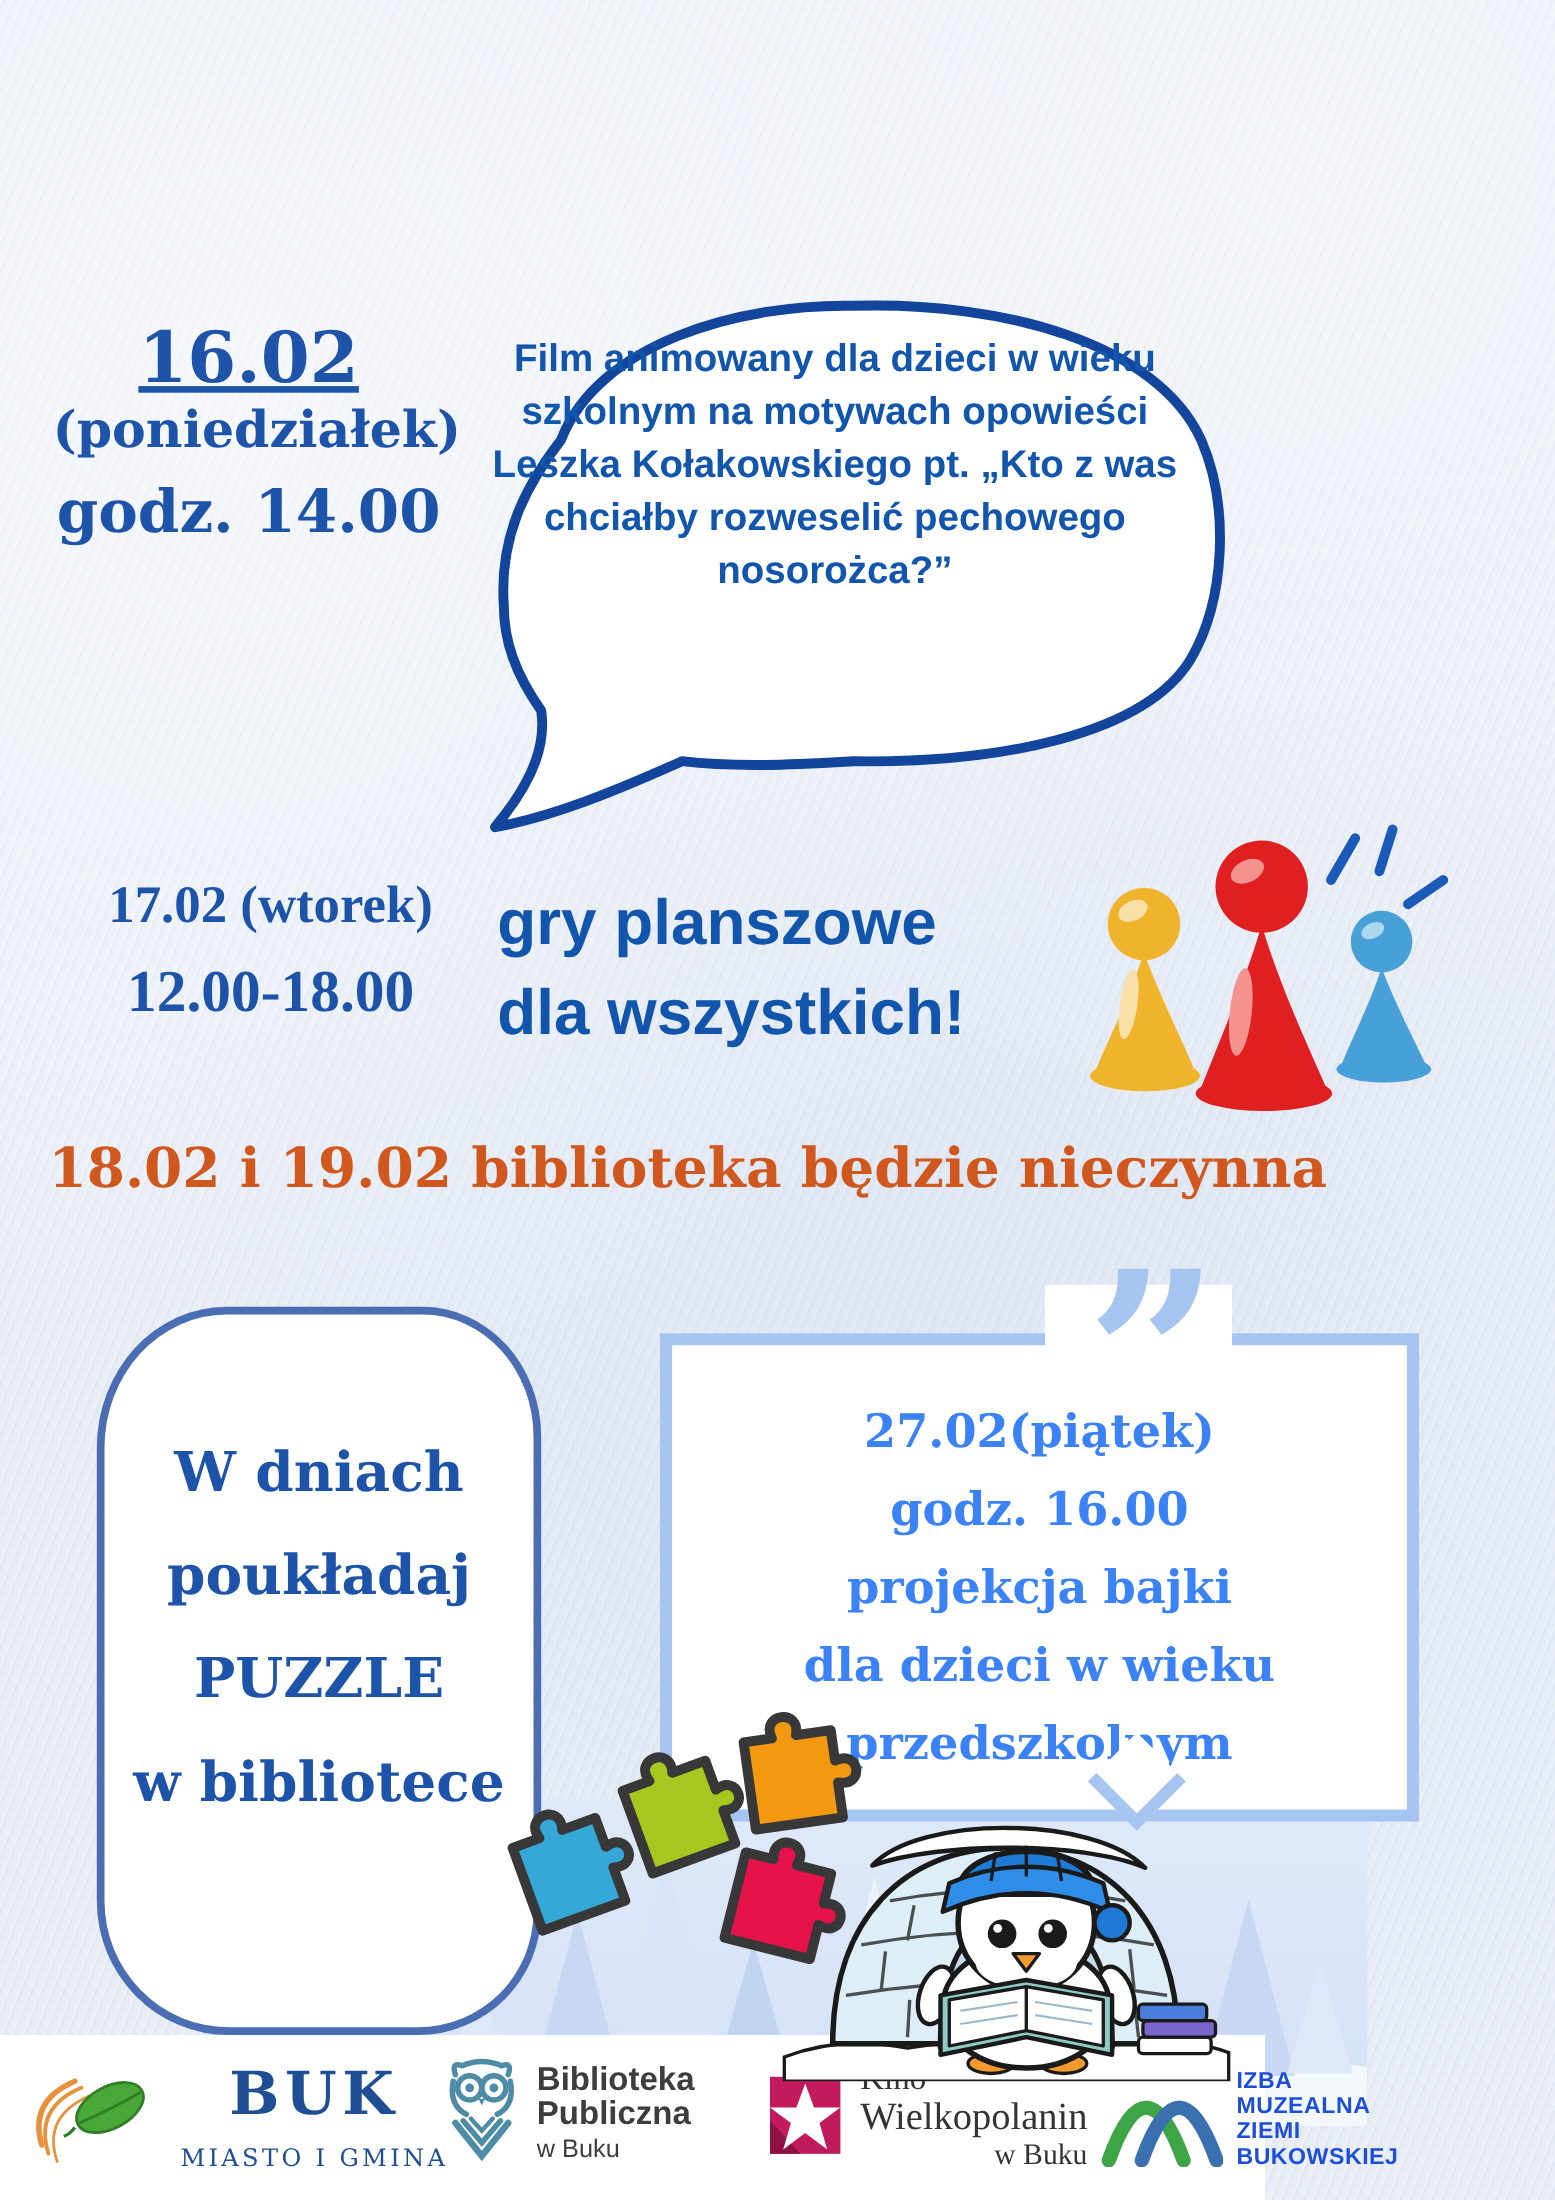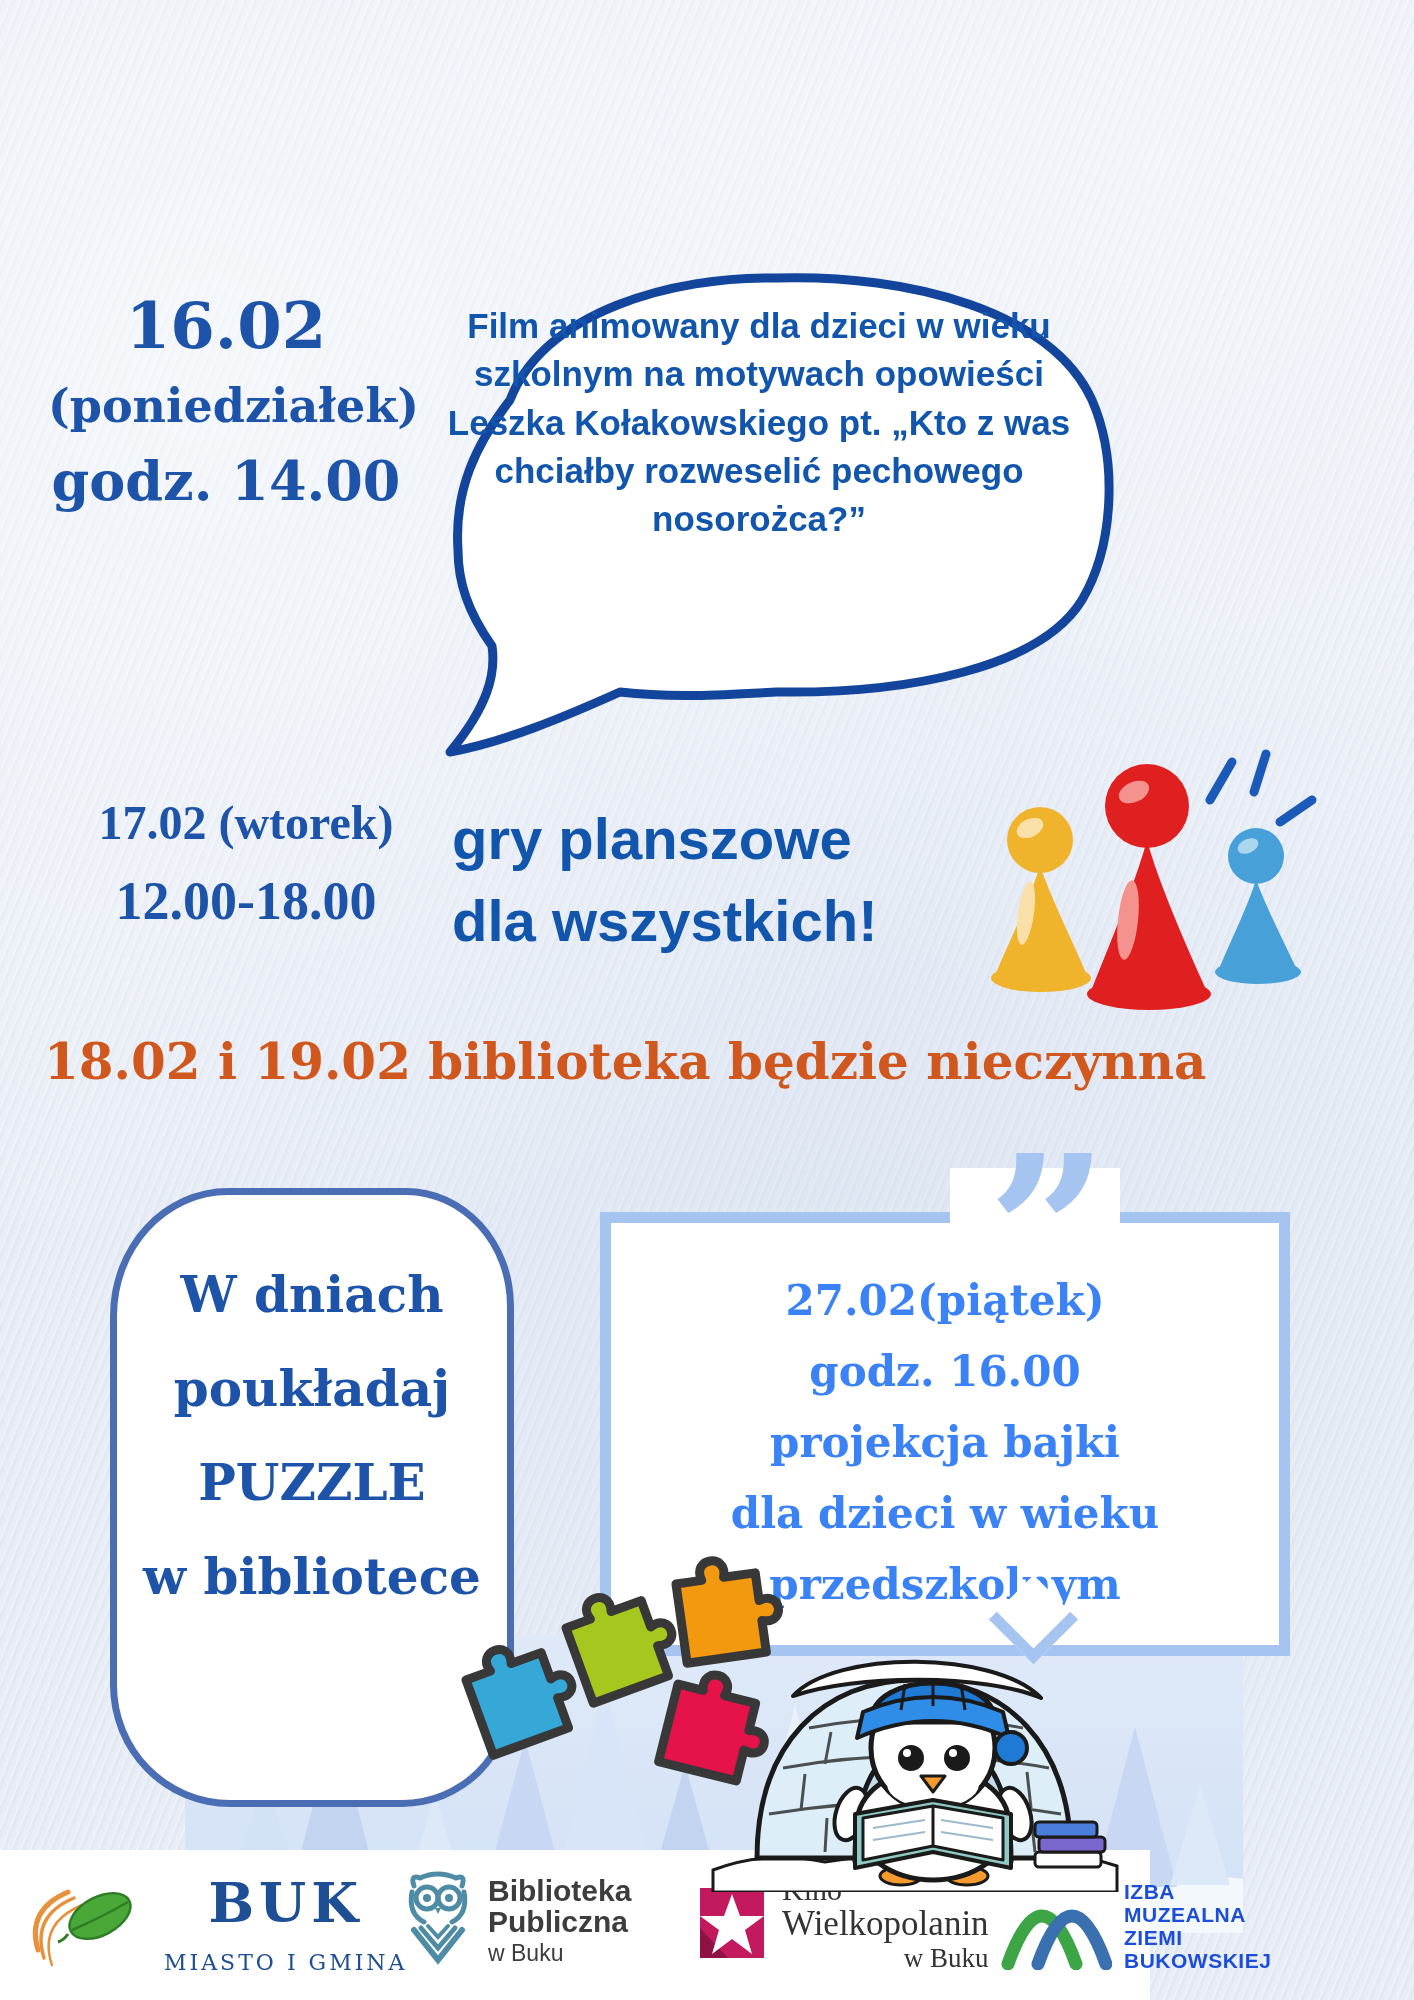--- a/index.html
+++ b/index.html
@@ -21,21 +21,21 @@
     text-shadow:-5px -5px 0 #fff,5px -5px 0 #fff,-5px 5px 0 #fff,5px 5px 0 #fff,
                  0 -6px 0 #fff,0 6px 0 #fff,-6px 0 0 #fff,6px 0 0 #fff,0 0 22px #fff;
     z-index:2;
   }
   .title span{display:block;}
   
   .film-date{
     top:288px; left:48px; width:356px; text-align:center;
     color:#1d53a8; font-weight:bold; z-index:2;
   }
-  .film-date .d1{display:block; font-size:64px; margin-bottom:16px;}
+  .film-date .d1{display:block; font-size:64px; text-decoration:underline;}
   .film-date .d2{display:block; font-size:46px; margin-bottom:16px;}
   .film-date .d3{display:block; font-size:54px;}
   .bubble{ top:250px; left:392px; width:724px; height:512px; z-index:1;}
   .bubble svg{position:absolute; inset:0;}
   .bubble-text{
     position:absolute; left:52px; right:42px; top:52px; text-align:center;
     font-family:"Liberation Sans", sans-serif; font-weight:bold;
     font-size:35px; line-height:1.38; color:#1155ad;
   }
   
@@ -57,24 +57,24 @@
     top:1032px; left:44px; width:1330px;
     color:#d0571d; font-weight:bold; font-size:50px; z-index:2;
   }
   
   .winter{ top:1635px; left:185px; width:1058px; height:298px; z-index:1;
     background:linear-gradient(#dfe9f8,#d2e1f6);
   }
   .winter svg{position:absolute; inset:0;}
   
   .puzzle-box{
-    top:1188px; left:110px; width:390px; height:552px;
+    top:1188px; left:88px; width:390px; height:552px;
     background:#fff; border:7px solid #4a6db4;
     border-radius:118px 108px 112px 120px / 128px 118px 112px 122px;
-    z-index:2; text-align:center; padding-top:53px; box-sizing:content-box;
+    z-index:2; text-align:center; padding-top:96px; box-sizing:content-box;
   }
   .puzzle-box span{
     display:block; color:#1d53a8; font-weight:bold; font-size:50px; line-height:94px;
   }
   .puzzles{ top:1552px; left:438px; width:398px; height:252px; z-index:5;}
   
   .proj-box{
     top:1212px; left:600px; width:668px; height:380px;
     background:#fff; border:11px solid #a6c4f0; z-index:2;
     text-align:center; padding-top:42px;

